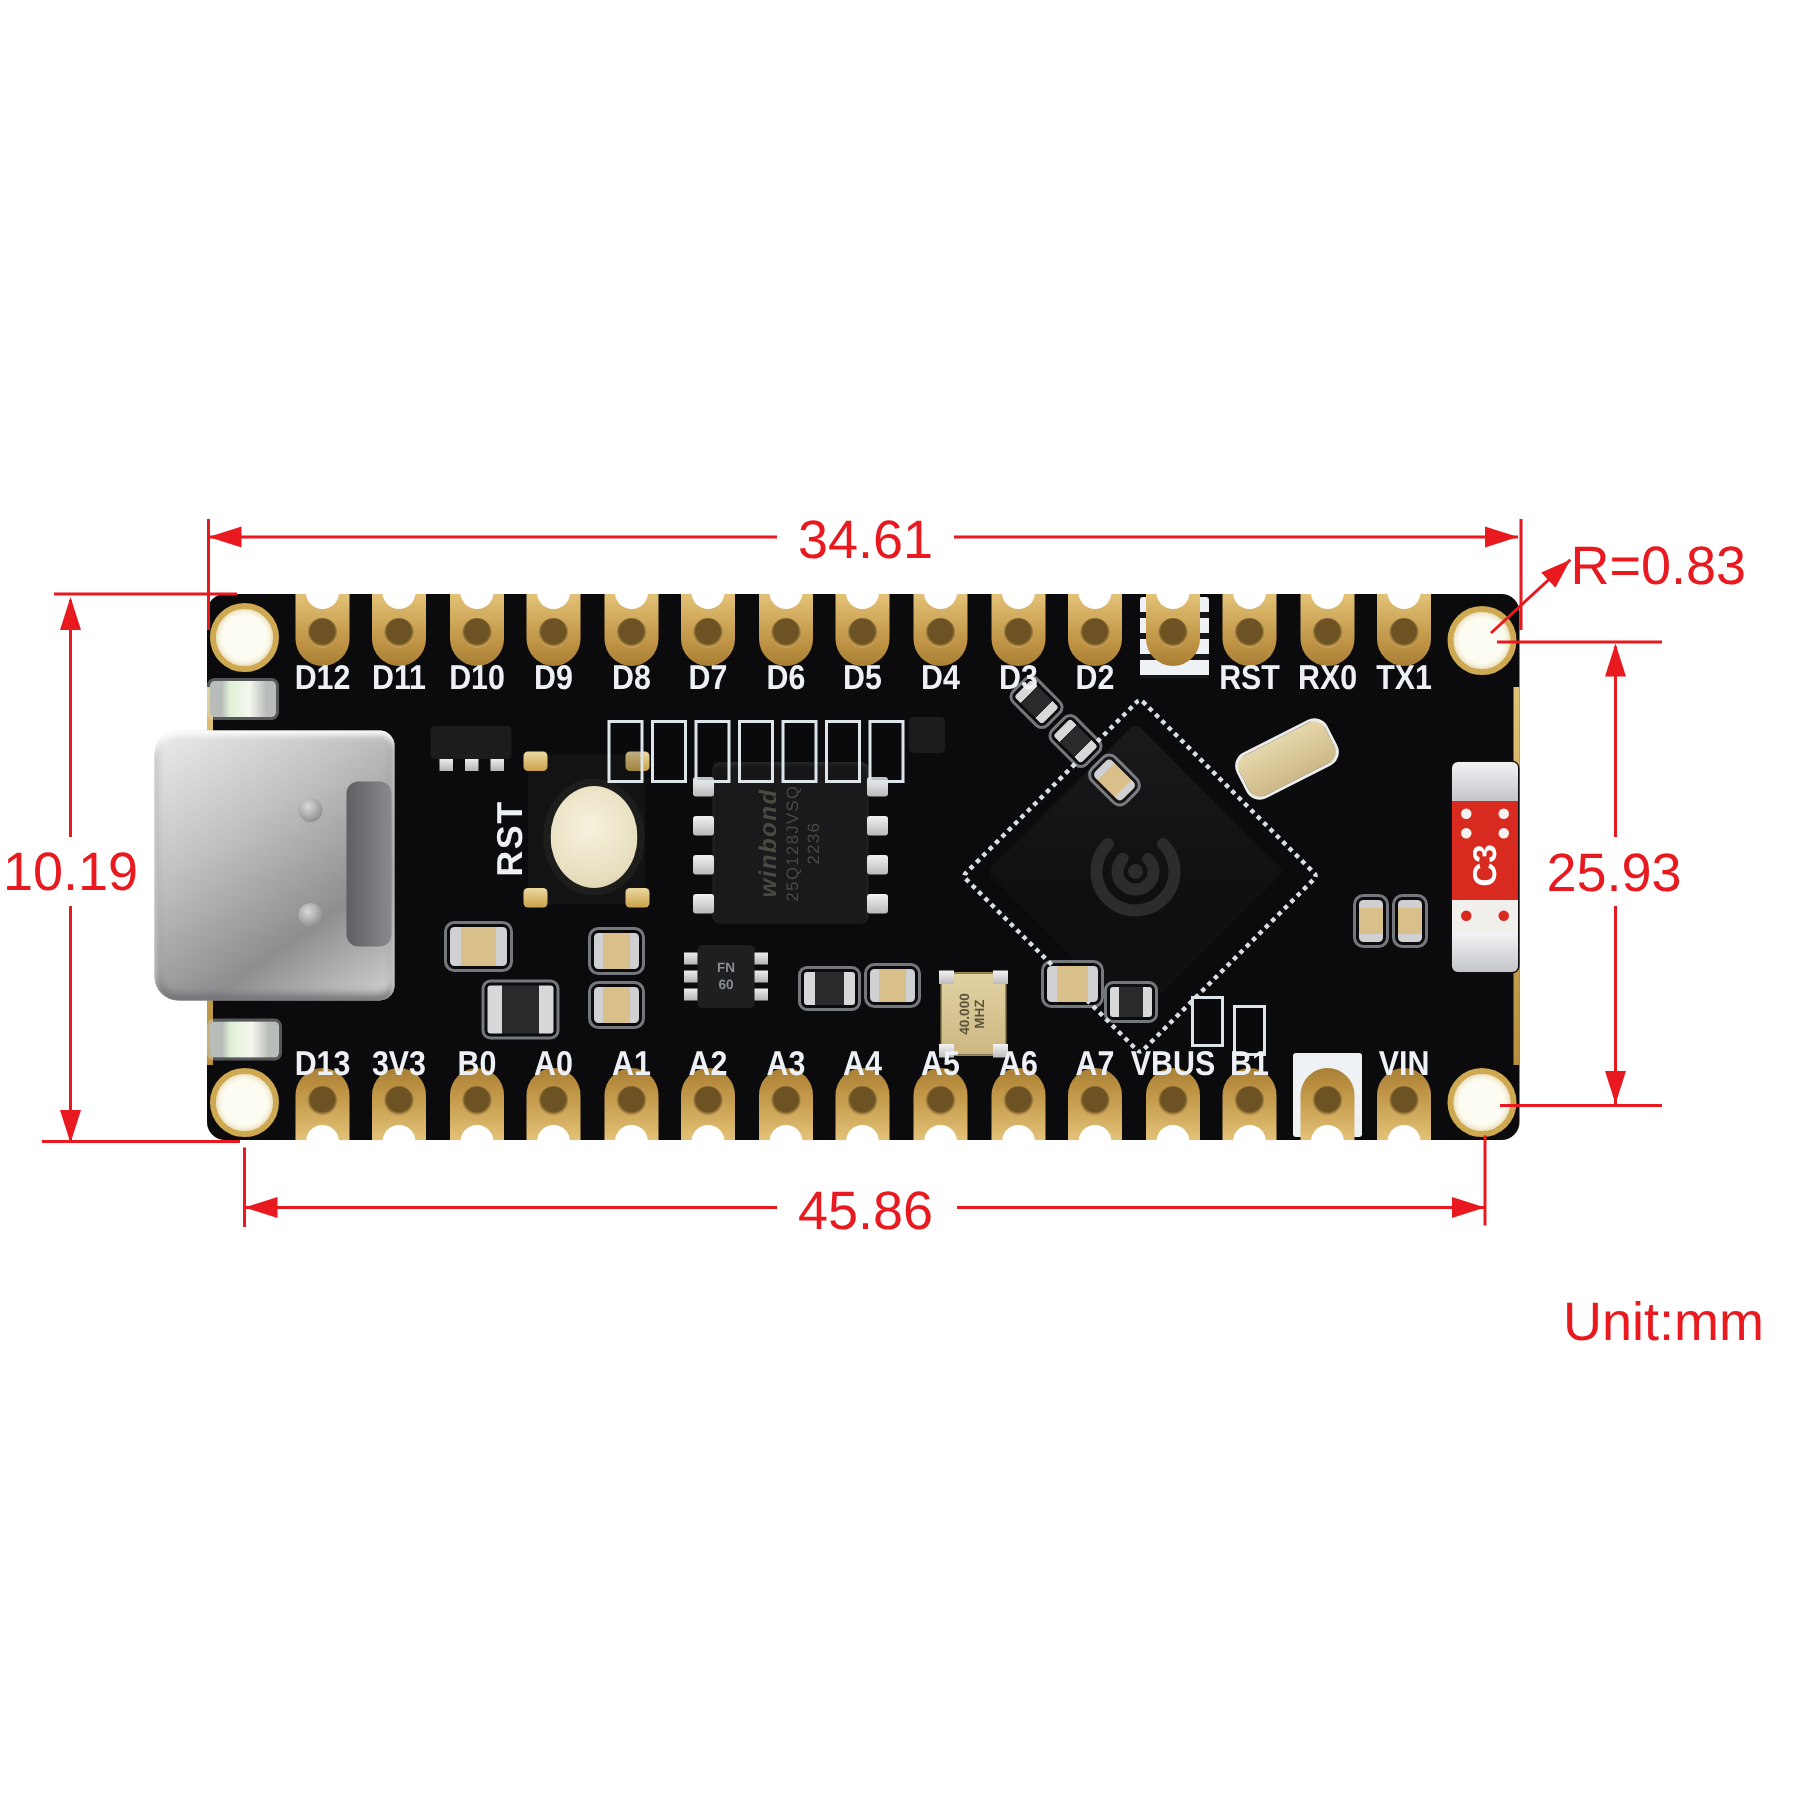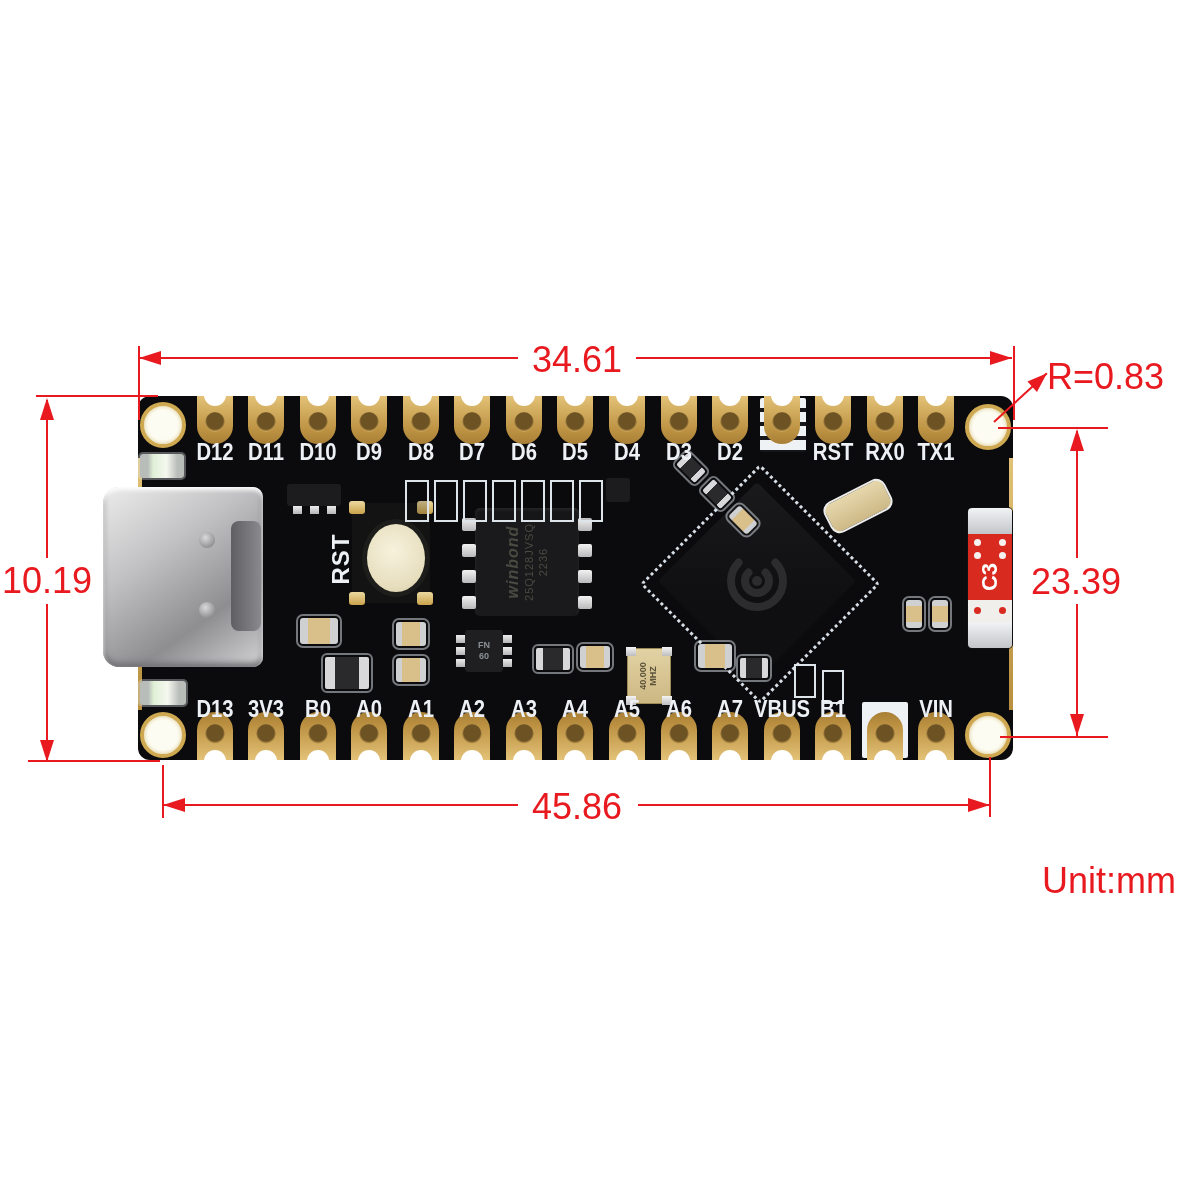--- a/index.html
+++ b/index.html
@@ -399,21 +399,21 @@
   <div class="arr arr-u" style="left:40px;top:398px;"></div>
   <div class="arr arr-d" style="left:40px;top:740px;"></div>
   <div class="dim-label" style="left:47px;top:581px;">10.19</div>
   <div class="dl" style="left:36px;top:395px;width:122px;height:2px;"></div>
   <div class="dl" style="left:28px;top:760px;width:132px;height:2px;"></div>
 
   <div class="dl" style="left:1076px;top:431px;width:2px;height:127px;"></div>
   <div class="dl" style="left:1076px;top:604px;width:2px;height:132px;"></div>
   <div class="arr arr-u" style="left:1070px;top:429px;"></div>
   <div class="arr arr-d" style="left:1070px;top:714px;"></div>
-  <div class="dim-label" style="left:1076px;top:582px;">23.39</div>
+  <div class="dim-label" style="left:1076px;top:582px;">25.93</div>
   <div class="dl" style="left:998px;top:427px;width:110px;height:2px;"></div>
   <div class="dl" style="left:1000px;top:736px;width:108px;height:2px;"></div>
 
   <div class="dl" style="left:163px;top:804px;width:355px;height:2px;"></div>
   <div class="dl" style="left:638px;top:804px;width:352px;height:2px;"></div>
   <div class="arr arr-l" style="left:163px;top:798px;"></div>
   <div class="arr arr-r" style="left:968px;top:798px;"></div>
   <div class="dim-label" style="left:577px;top:807px;">45.86</div>
   <div class="dl" style="left:162px;top:765px;width:2px;height:53px;"></div>
   <div class="dl" style="left:989px;top:757px;width:2px;height:60px;"></div>

